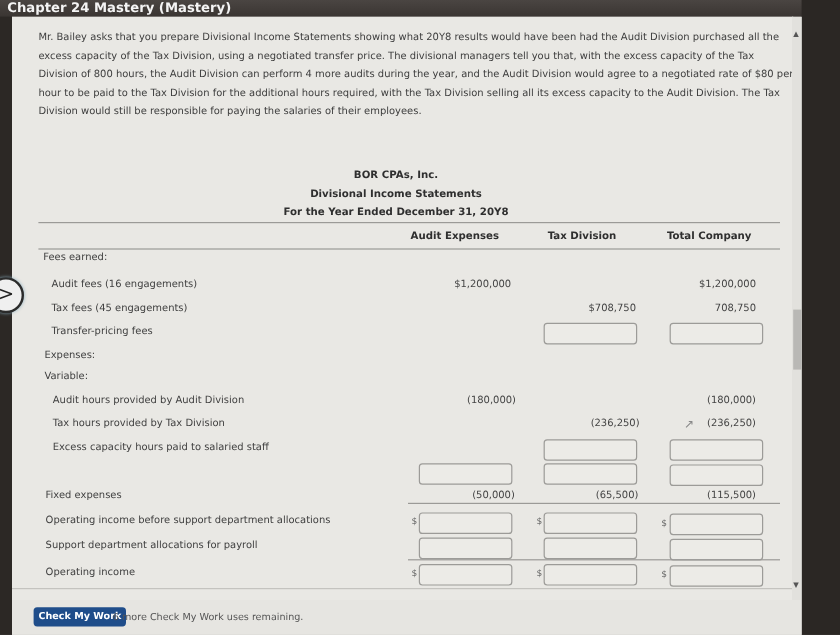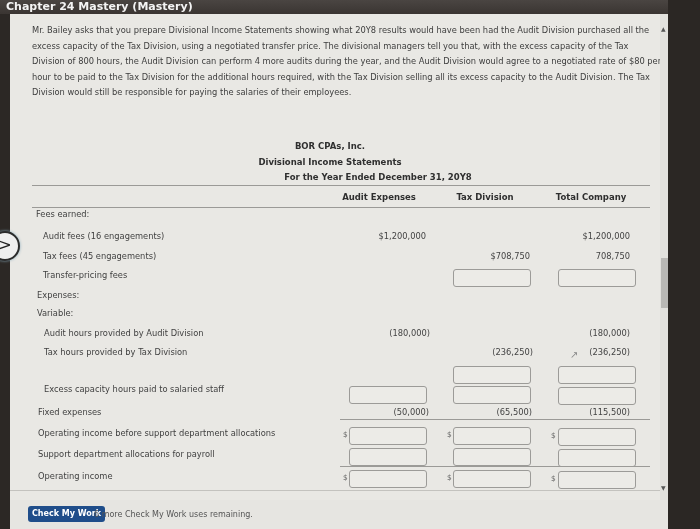--- a/index.html
+++ b/index.html
@@ -95,37 +95,37 @@
 <div class="titlebar">Chapter 24 Mastery (Mastery)</div>
 <div class="left-bar"></div>
 <div class="right-dark"></div>
 
 <div class="panel">
   <div class="scroll-area">
     <div class="intro">Mr. Bailey asks that you prepare Divisional Income Statements showing what 20Y8 results would have been had the Audit Division purchased all the excess capacity of the Tax Division, using a negotiated transfer price. The divisional managers tell you that, with the excess capacity of the Tax Division of 800 hours, the Audit Division can perform 4 more audits during the year, and the Audit Division would agree to a negotiated rate of $80 per hour to be paid to the Tax Division for the additional hours required, with the Tax Division selling all its excess capacity to the Audit Division. The Tax Division would still be responsible for paying the salaries of their employees.</div>
 
     <div class="hdr" style="top:127px;">BOR CPAs, Inc.</div>
     <div class="hdr" style="top:143px;">Divisional Income Statements</div>
-    <div class="hdr" style="top:158px;padding-left:48px;">For the Year Ended December 31, 20Y8</div>
+    <div class="hdr" style="top:158px;">For the Year Ended December 31, 20Y8</div>
 
     <div class="rule" style="left:22px; top:171px; width:618px;"></div>
     <div class="colhdr" style="left:314px;">Audit Expenses</div>
     <div class="colhdr" style="left:420px;">Tax Division</div>
     <div class="colhdr" style="left:526px;">Total Company</div>
     <div class="rule" style="left:22px; top:193px; width:618px;"></div>
 
     <div class="lbl" style="left:26px; top:195px;">Fees earned:</div>
     <div class="lbl" style="left:33px; top:217px;">Audit fees (16 engagements)</div>
     <div class="lbl" style="left:33px; top:237px;">Tax fees (45 engagements)</div>
     <div class="lbl" style="left:33px; top:256px;">Transfer-pricing fees</div>
     <div class="lbl" style="left:27px; top:276px;">Expenses:</div>
     <div class="lbl" style="left:27px; top:294px;">Variable:</div>
     <div class="lbl" style="left:34px; top:314px;">Audit hours provided by Audit Division</div>
     <div class="lbl" style="left:34px; top:333px;">Tax hours provided by Tax Division</div>
-    <div class="lbl" style="left:34px; top:370px;text-align:right;">Excess capacity hours paid to salaried staff</div>
+    <div class="lbl" style="left:34px; top:353px;text-align:right;">Excess capacity hours paid to salaried staff</div>
     <div class="lbl" style="left:28px; top:393px;">Fixed expenses</div>
     <div class="lbl" style="left:28px; top:414px;">Operating income before support department allocations</div>
     <div class="lbl" style="left:28px; top:435px;">Support department allocations for payroll</div>
     <div class="lbl" style="left:28px; top:457px;">Operating income</div>
 
     <div class="val" style="left:326px; top:217px;">$1,200,000</div>
     <div class="val" style="left:530px; top:217px;">$1,200,000</div>
     <div class="val" style="left:430px; top:237px;">$708,750</div>
     <div class="val" style="left:530px; top:237px;">708,750</div>
     <div class="val" style="left:330px; top:314px;">(180,000)</div>

